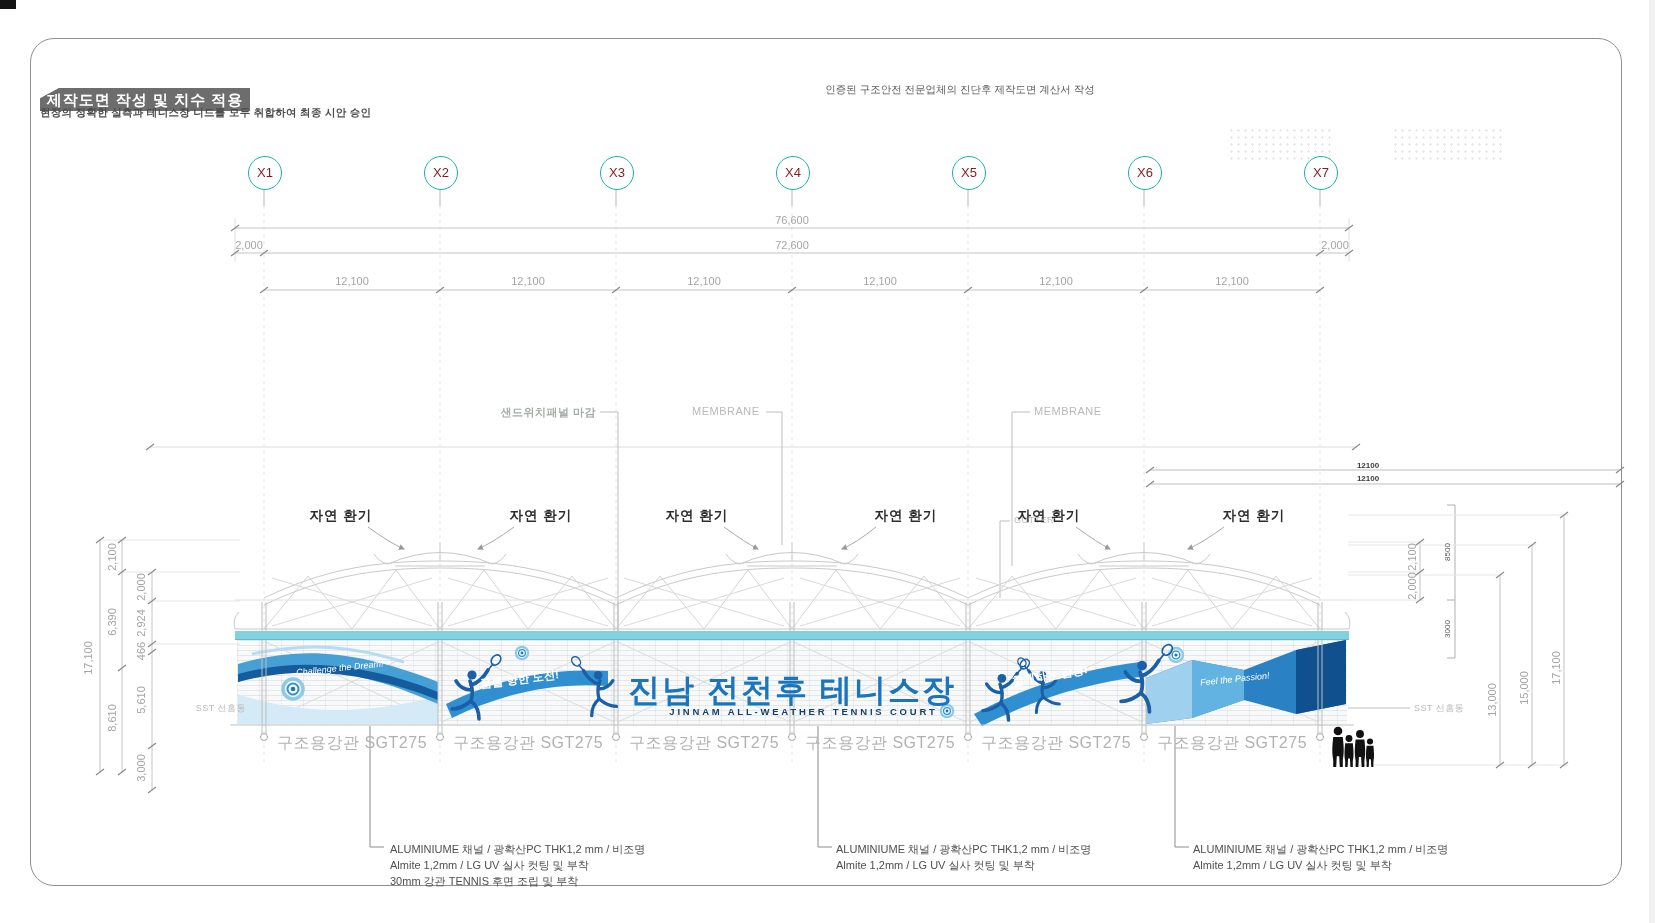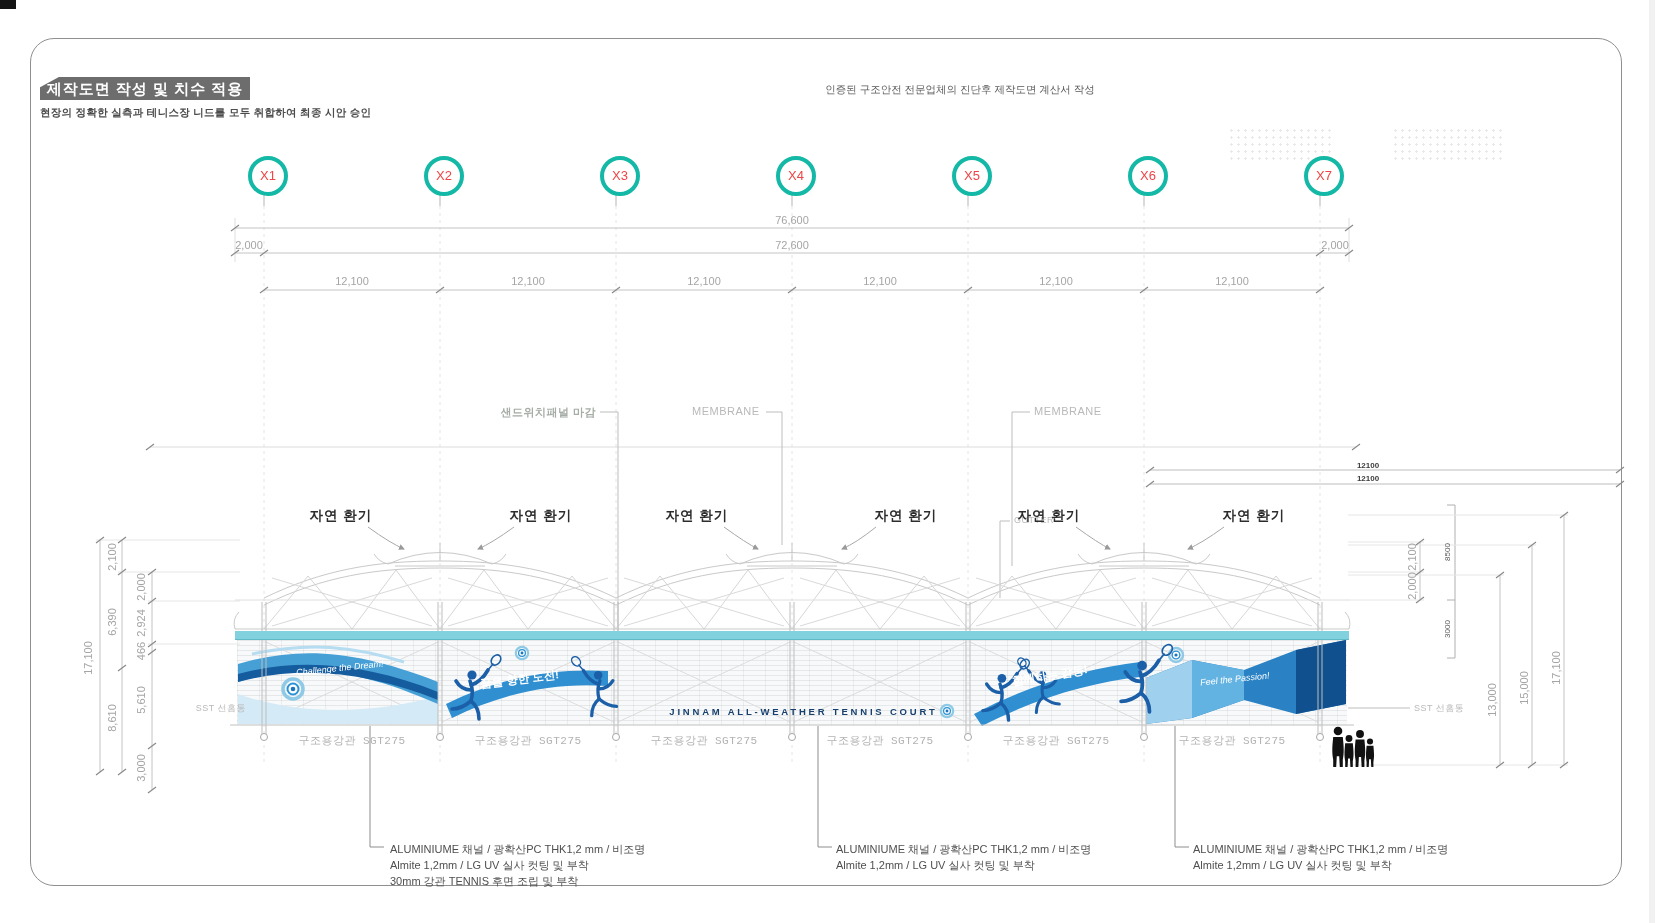--- a/index.html
+++ b/index.html
@@ -2,45 +2,45 @@
 <html><head>
 <meta charset="utf-8">
 <style>
   html,body{margin:0;padding:0;background:#fff;}
   #canvas{position:relative;width:1655px;height:923px;background:#fff;overflow:hidden;
           font-family:"Liberation Sans",sans-serif;}
   .abs{position:absolute;}
   .sheet-border{left:30px;top:38px;width:1590px;height:846px;border:1.5px solid #8f8f8f;border-radius:24px;}
   .corner-mark{left:0;top:0;width:16px;height:9px;background:#141414;}
   .edge-strip{left:1649px;top:0;width:6px;height:923px;background:#f1f1f1;}
-  .title-bar{left:40px;top:77px;width:210px;height:23px;background:#6d6d6d;color:#fff;
+  .title-bar{left:40px;top:88px;width:210px;height:23px;background:#6d6d6d;color:#fff;
              font-size:15px;font-weight:bold;text-align:center;line-height:23px;letter-spacing:1px;
              clip-path:polygon(9% 0,100% 0,100% 100%,0 100%,0 45%);}
   .subtitle{left:40px;top:106px;font-size:10.5px;font-weight:600;color:#4c4c4c;letter-spacing:.3px;}
   .top-note{left:820px;top:83px;width:280px;font-size:10.5px;color:#5a5a5a;text-align:center;}
   .dots{background-image:radial-gradient(#cfcfcf 1px,transparent 1.2px);background-size:7px 7px;opacity:.45;}
-  .bubble{width:32px;height:32px;border:4px solid #14b8a6;border-radius:50%;background:#fff;
-          text-align:center;line-height:31px;font-size:13px;color:#ef4444;}
+  .bubble{width:32px;height:32px;border:1px solid #14b8a6;border-radius:50%;background:#fff;
+          text-align:center;line-height:31px;font-size:13px;color:#7f1d1d;}
   .hdim{font-size:11px;color:#a5a5a5;transform:translate(-50%,0);white-space:nowrap;}
   .vdim{font-size:11px;color:#a5a5a5;transform:translate(-50%,-50%) rotate(-90deg);white-space:nowrap;}
   .vdim.small{font-size:8px;color:#5c5c5c;}
   .moddim{font-size:8px;font-weight:bold;color:#3c3c3c;transform:translate(-50%,0);white-space:nowrap;}
   .callout{font-size:11px;color:#b9b9b9;letter-spacing:.5px;white-space:nowrap;}
   .callout.panel{color:#a6aca6;font-weight:bold;}
   .callout.tiny{font-size:9px;}
   .vent{width:90px;text-align:center;font-size:13.5px;font-weight:700;color:#2d2d2d;letter-spacing:1px;white-space:nowrap;}
   .sign-title{left:616px;top:669px;width:352px;text-align:center;font-size:32px;font-weight:bold;
               color:#1b75bc;letter-spacing:2px;white-space:nowrap;}
   .sign-sub{left:616px;top:706px;width:375px;text-align:center;font-size:9.5px;font-weight:bold;
             color:#17406e;letter-spacing:2.8px;white-space:nowrap;}
   .slogan{color:#fff;white-space:nowrap;}
   .slogan.script{font-size:9px;font-style:italic;}
   .slogan.kr{font-size:11.5px;font-weight:bold;}
-  .collabel{width:150px;text-align:center;font-size:11px;color:#b2b2b2;letter-spacing:.5px;
-            transform:translate(-50%,0);white-space:nowrap;font-family:Liberation Mono, monospace;}
+  .collabel{width:150px;text-align:center;font-size:16px;color:#b2b2b2;letter-spacing:.5px;
+            transform:translate(-50%,0);white-space:nowrap;}
   .annot{font-size:11px;color:#4f4f4f;line-height:16px;white-space:nowrap;}
   svg{position:absolute;left:0;top:0;}
   .z1{z-index:1}.z2{z-index:2}.z3{z-index:3}
 </style>
 </head>
 <body>
 
 <div id="canvas">
 
   <div class="abs corner-mark"></div>
@@ -286,20 +286,21 @@
   <div class="abs callout tiny z3" style="left:160px;top:702px;width:86px;text-align:right;">SST 선홈통</div>
   <div class="abs callout tiny z3" style="left:1414px;top:702px;">SST 선홈통</div>
 
   <div class="abs vent z3" style="left:296px;top:507px;">자연 환기</div>
   <div class="abs vent z3" style="left:496px;top:507px;">자연 환기</div>
   <div class="abs vent z3" style="left:652px;top:507px;">자연 환기</div>
   <div class="abs vent z3" style="left:861px;top:507px;">자연 환기</div>
   <div class="abs vent z3" style="left:1004px;top:507px;">자연 환기</div>
   <div class="abs vent z3" style="left:1209px;top:507px;">자연 환기</div>
 
+  <div class="abs sign-title z3">진남 전천후 테니스장</div>
   <div class="abs sign-sub z3">JINNAM ALL-WEATHER TENNIS COURT</div>
 
   <div class="abs slogan script z3" style="left:296px;top:663px;transform:rotate(-6deg);">Challenge the Dream!</div>
   <div class="abs slogan kr z3" style="left:480px;top:672px;transform:rotate(-7deg);">꿈을 향한 도전!</div>
   <div class="abs slogan kr z3" style="left:1012px;top:668px;transform:rotate(-9deg);">함께하는 감동!</div>
   <div class="abs slogan script z3" style="left:1200px;top:674px;transform:rotate(-6deg);">Feel the Passion!</div>
 
   <div class="abs collabel z3" style="left:352px;top:733px;">구조용강관 SGT275</div>
   <div class="abs collabel z3" style="left:528px;top:733px;">구조용강관 SGT275</div>
   <div class="abs collabel z3" style="left:704px;top:733px;">구조용강관 SGT275</div>

